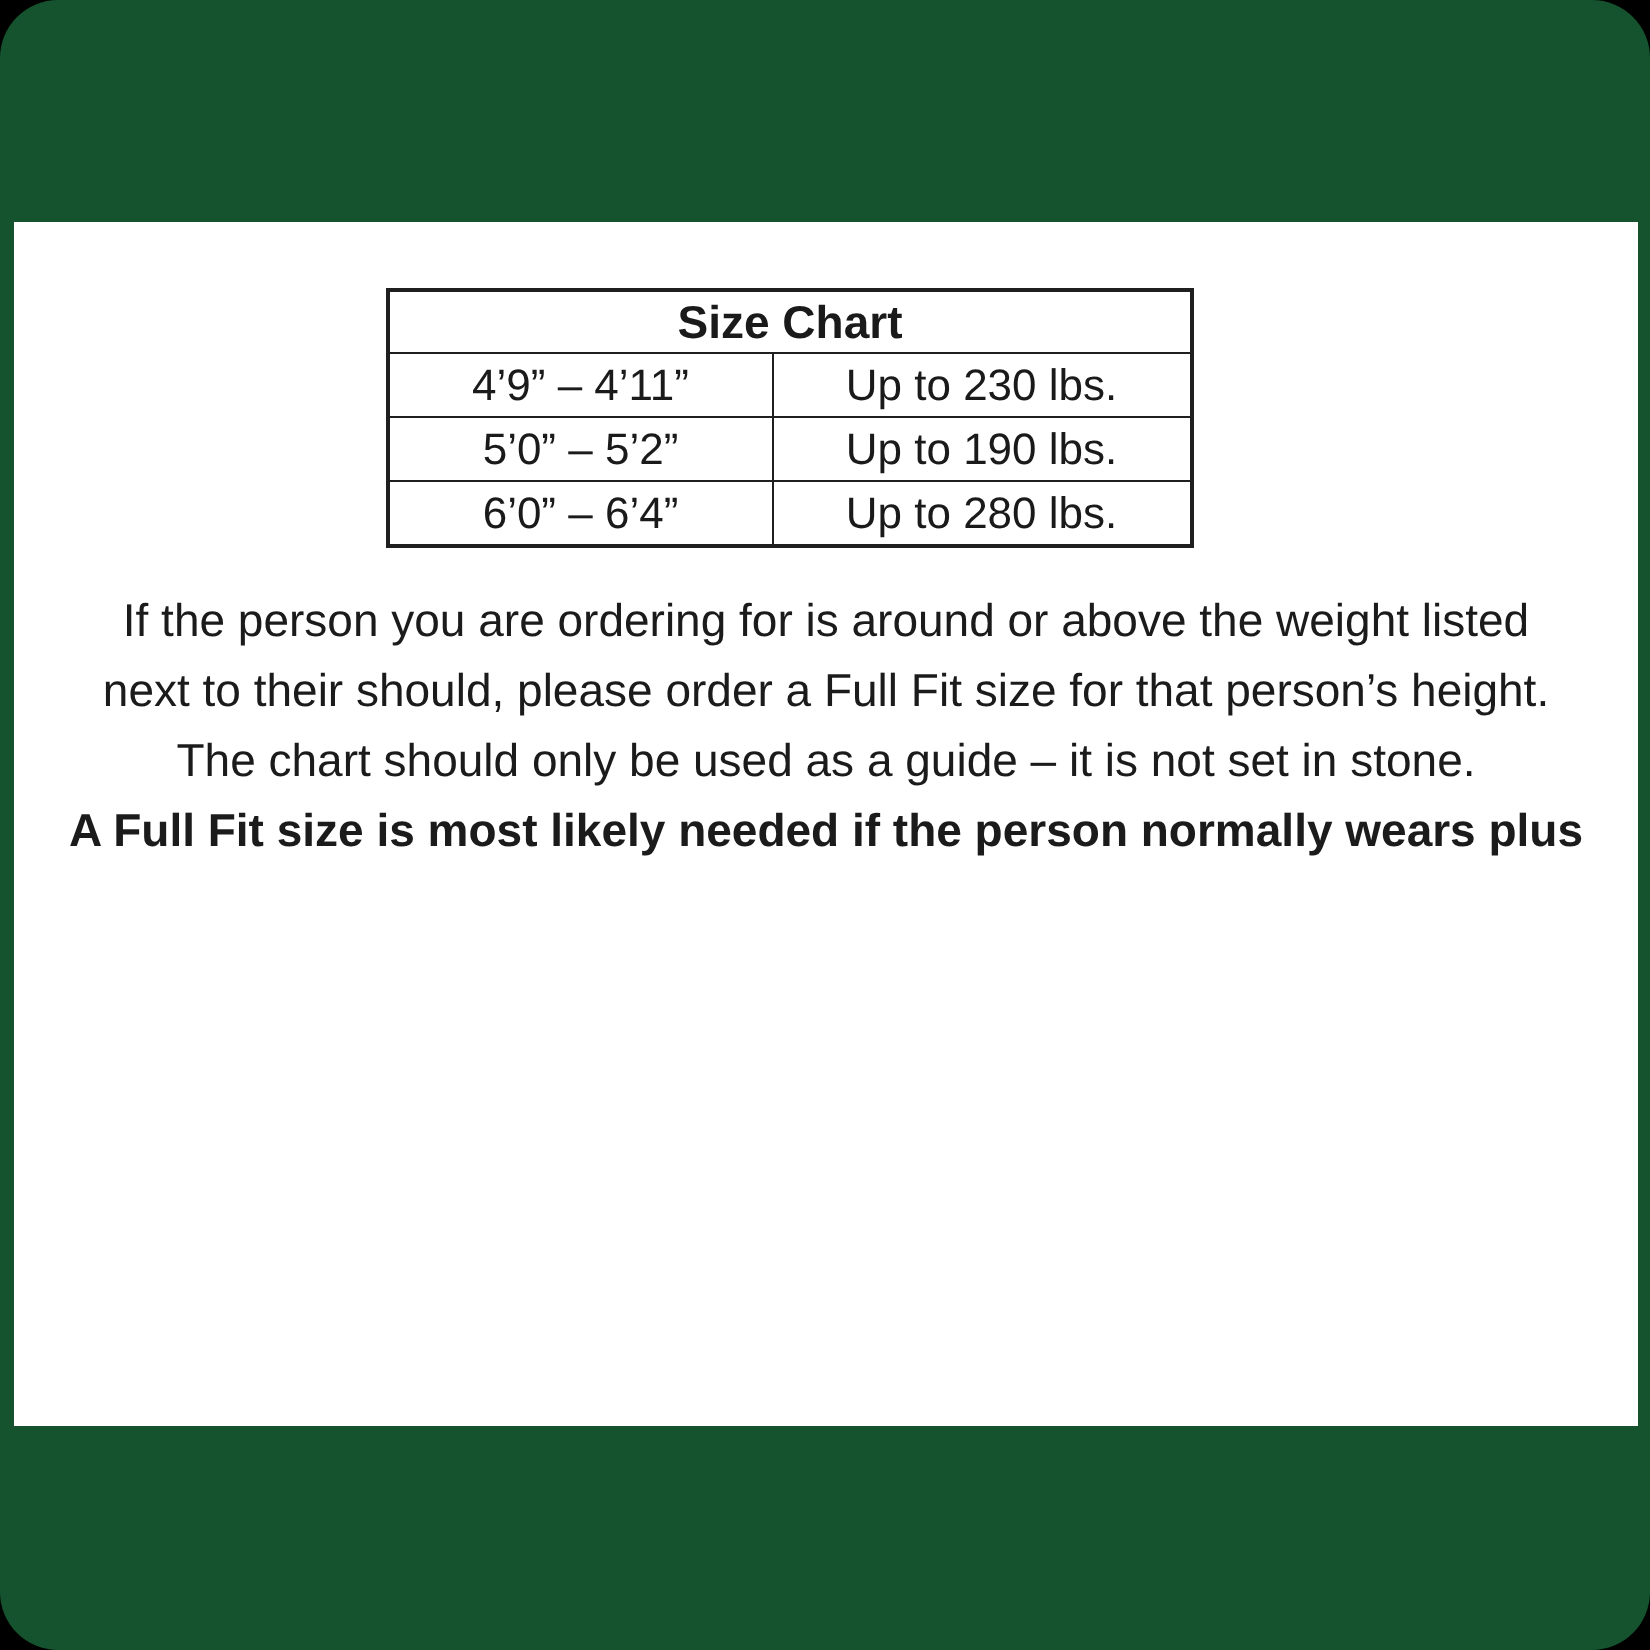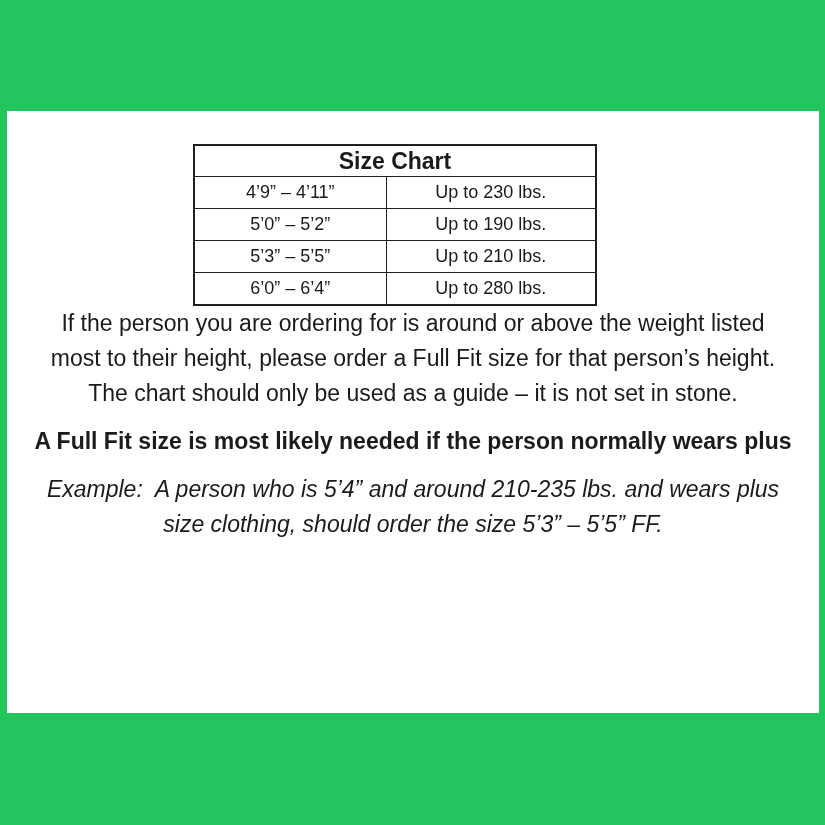--- a/index.html
+++ b/index.html
@@ -7,22 +7,23 @@
     padding: 0;
     width: 825px;
     height: 825px;
     background: #000000;
     font-family: "Liberation Sans", "DejaVu Sans", sans-serif;
   }
   .frame {
     position: relative;
     width: 825px;
     height: 825px;
-    background: #22c55e;
+    background: #14532d;
     overflow: hidden;
+    border-radius: 29px;
   }
   .page {
     position: absolute;
     left: 7px;
     top: 111px;
     width: 812px;
     height: 602px;
     background: #ffffff;
     color: #1a1a1a;
   }
@@ -40,38 +41,38 @@
     vertical-align: middle;
     color: #1a1a1a;
   }
   table.size-table th {
     height: 30px;
     font-size: 23px;
     font-weight: bold;
   }
   table.size-table td {
     height: 31px;
-    font-size: 18px;
+    font-size: 22px;
     font-weight: normal;
   }
   .col-height { width: 192px; }
   .col-weight { width: 210px; }
   .para {
     margin: 0;
     text-align: center;
     font-size: 23px;
     line-height: 35px;
     color: #1b1b1b;
   }
   .para .line {
     display: block;
     white-space: pre-wrap;
   }
-  .para-guide   { }
-  .para-fullfit { margin-top: 13px; font-weight: bold; }
+  .para-guide   { margin-top: 19px; }
+  .para-fullfit { font-weight: bold; }
   .para-example { margin-top: 13px; font-style: italic; }
 </style>
 </head>
 <body>
 
 <div class="frame">
   <div class="page">
 
     <table class="size-table">
       <colgroup>
@@ -86,39 +87,31 @@
       <tbody>
         <tr>
           <td>4’9” – 4’11”</td>
           <td>Up to 230 lbs.</td>
         </tr>
         <tr>
           <td>5’0” – 5’2”</td>
           <td>Up to 190 lbs.</td>
         </tr>
         <tr>
-          <td>5’3” – 5’5”</td>
-          <td>Up to 210 lbs.</td>
-        </tr>
-        <tr>
           <td>6’0” – 6’4”</td>
           <td>Up to 280 lbs.</td>
         </tr>
       </tbody>
     </table>
 
     <p class="para para-guide">
       <span class="line">If the person you are ordering for is around or above the weight listed</span>
-      <span class="line">most to their height, please order a Full Fit size for that person’s height.</span>
+      <span class="line">next to their should, please order a Full Fit size for that person’s height.</span>
       <span class="line">The chart should only be used as a guide – it is not set in stone.</span>
     </p>
 
     <p class="para para-fullfit">
       <span class="line">A Full Fit size is most likely needed if the person normally wears plus</span>
     </p>
 
-    <p class="para para-example">
-      <span class="line">Example:  A person who is 5’4” and around 210-235 lbs. and wears plus</span>
-      <span class="line">size clothing, should order the size 5’3” – 5’5” FF.</span>
-    </p>
 
   </div>
 </div>
 
 </body></html>

